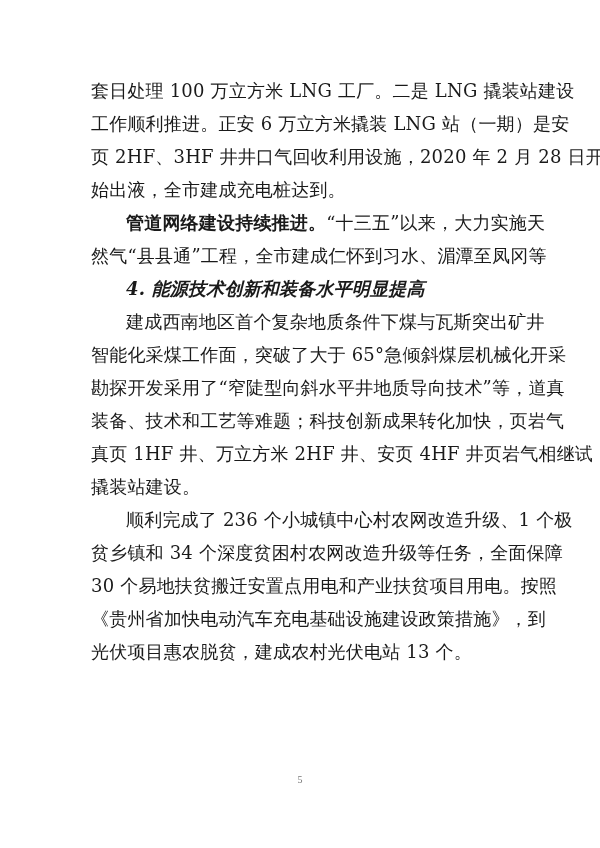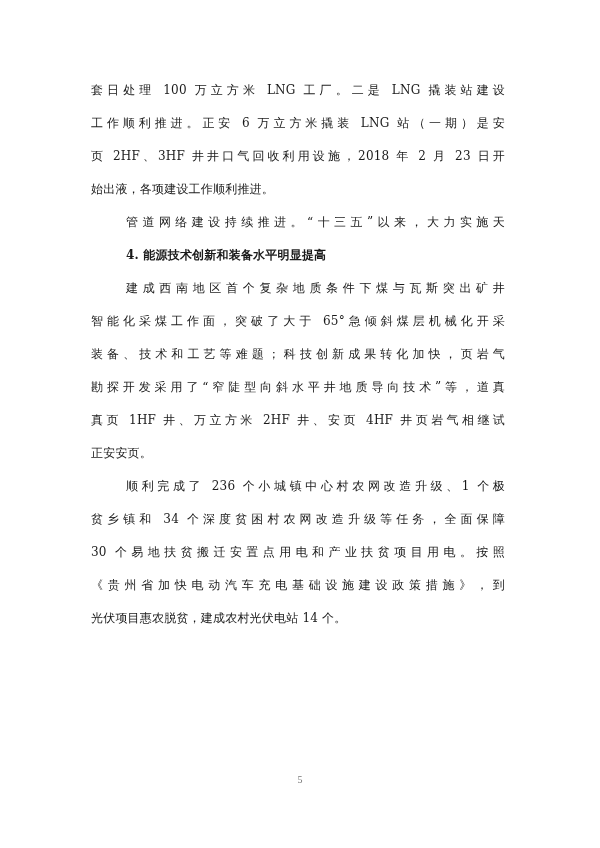--- a/index.html
+++ b/index.html
@@ -1,48 +1,49 @@
 <!DOCTYPE html>
 <html><head>
 <meta charset="utf-8">
 <style>
   html, body { margin: 0; padding: 0; background: #ffffff; }
   body { width: 600px; height: 848px; position: relative; overflow: hidden;
          font-family: "DejaVu Serif", "Liberation Serif", serif; color: #1a1a1a; }
   .page { position: absolute; left: 91px; top: 74px; width: 414px; }
-  .line { height: 33px; line-height: 33px; font-size: 12px; white-space: nowrap;
+  .line { height: 33px; line-height: 33px; font-size: 18px; white-space: nowrap;
           text-align: justify; text-align-last: justify; letter-spacing: 0.2px; }
   .line.last { text-align-last: left; }
   .indent { padding-left: 35px; }
-  .bold { font-weight: normal; }
-  .heading { font-weight: bold; text-align-last: left; }
+  .bold { font-weight: bold; }
+  .heading { font-weight: bold; text-align-last: left; font-style: italic; }
   .pagenum { position: absolute; top: 774px; left: 0; width: 600px; text-align: center;
              font-size: 10px; color: #777; font-family: "Liberation Serif", serif; }
 </style>
 </head>
 <body>
 
 <div class="page">
   <div class="line">套日处理 100 万立方米 LNG 工厂。二是 LNG 撬装站建设</div>
   <div class="line">工作顺利推进。正安 6 万立方米撬装 LNG 站（一期）是安</div>
-  <div class="line">页 2HF、3HF 井井口气回收利用设施，2018 年 2 月 23 日开</div>
-  <div class="line last">始出液，各项建设工作顺利推进。</div>
+  <div class="line">页 2HF、3HF 井井口气回收利用设施，2020 年 2 月 28 日开</div>
+  <div class="line last">始出液，全市建成充电桩达到。</div>
 
   <div class="line indent">
     <span class="bold">管道网络建设持续推进。</span><span>“十三五”以来，大力实施天</span>
   </div>
+  <div class="line">然气“县县通”工程，全市建成仁怀到习水、湄潭至凤冈等</div>
 
   <div class="line indent heading">4. 能源技术创新和装备水平明显提高</div>
   <div class="line indent">建成西南地区首个复杂地质条件下煤与瓦斯突出矿井</div>
   <div class="line">智能化采煤工作面，突破了大于 65°急倾斜煤层机械化开采</div>
+  <div class="line">勘探开发采用了“窄陡型向斜水平井地质导向技术”等，道真</div>
   <div class="line">装备、技术和工艺等难题；科技创新成果转化加快，页岩气</div>
-  <div class="line">勘探开发采用了“窄陡型向斜水平井地质导向技术”等，道真</div>
   <div class="line">真页 1HF 井、万立方米 2HF 井、安页 4HF 井页岩气相继试</div>
-  <div class="line last">正安安页。</div>
+  <div class="line last">撬装站建设。</div>
 
   <div class="line indent">顺利完成了 236 个小城镇中心村农网改造升级、1 个极</div>
   <div class="line">贫乡镇和 34 个深度贫困村农网改造升级等任务，全面保障</div>
   <div class="line">30 个易地扶贫搬迁安置点用电和产业扶贫项目用电。按照</div>
   <div class="line">《贵州省加快电动汽车充电基础设施建设政策措施》，到</div>
-  <div class="line last">光伏项目惠农脱贫，建成农村光伏电站 14 个。</div>
+  <div class="line last">光伏项目惠农脱贫，建成农村光伏电站 13 个。</div>
 </div>
 
 <div class="pagenum">5</div>
 
 </body></html>

